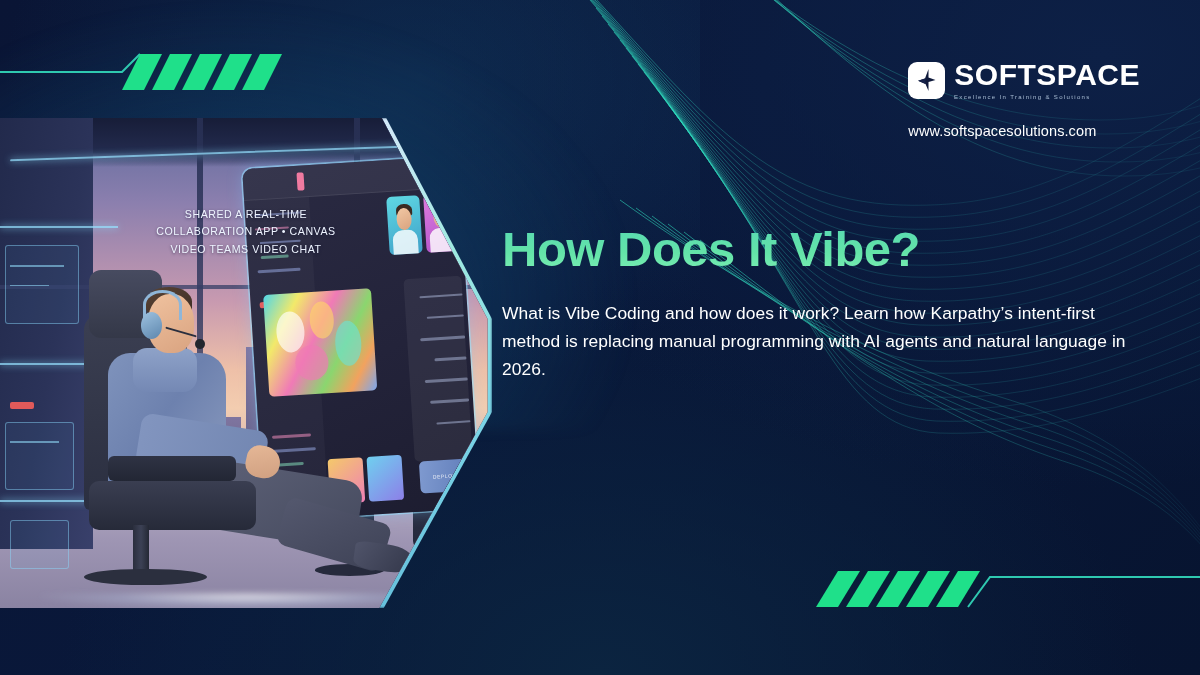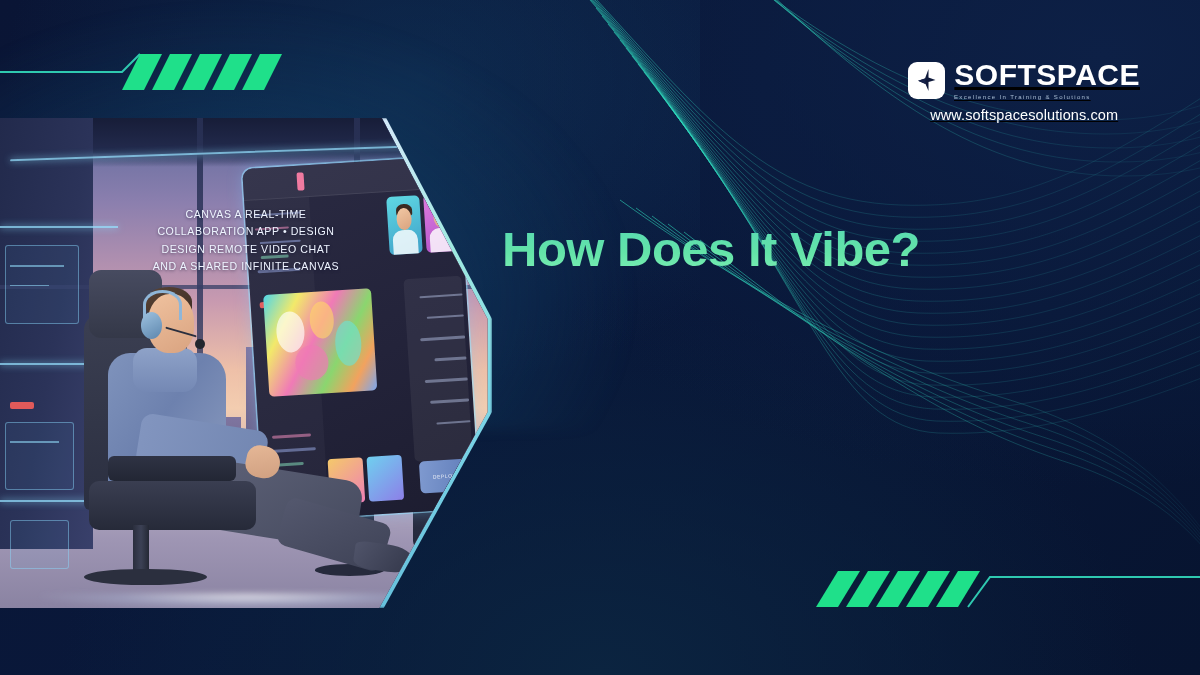--- a/index.html
+++ b/index.html
@@ -34,23 +34,22 @@
 
   
   .deco{ position:absolute; }
   .deco-tl{ left:0; top:50px; width:290px; height:70px; }
   .deco-br{ right:0; bottom:46px; width:400px; height:70px; }
   .deco svg{ display:block; width:100%; height:100%; overflow:visible; }
 
   
   .logo-block{
     position:absolute; right:60px; top:60px;
-    display:flex; flex-direction:column; align-items:center; gap:4px;
+    display:flex; flex-direction:column; align-items:flex-start; gap:20px;
     z-index:8;
-    text-decoration:underline;
   }
   .logo-row{ display:flex; align-items:center; gap:9px; }
   .logo-mark{
     width:37px; height:37px; border-radius:9px; background:#fff;
     display:flex; align-items:center; justify-content:center; flex:none;
   }
   .logo-text{ display:flex; flex-direction:column; align-items:flex-start; }
   .logo-word{
     color:#fff; font-size:30px; font-weight:700; letter-spacing:.5px; line-height:1;
     font-family:"Liberation Sans", sans-serif;
@@ -558,30 +557,30 @@
         <div class="chair-stem"></div>
         <div class="chair-base"></div>
         <div class="hair"></div>
         <div class="head"></div>
         <div class="headphone-band"></div>
         <div class="headphone-cup"></div>
         <div class="mic-boom"></div>
         <div class="mic-tip"></div>
 
         <div class="cap">
-          <div>CANVAS A REAL-TIME</div>
-          <div>COLLABORATION APP • DESIGN</div>
-          <div>DESIGN REMOTE  VIDEO CHAT</div>
-          <div>AND A SHARED INFINITE CANVAS</div>
+          <div>SHARED A REAL-TIME</div>
+          <div>COLLABORATION APP • CANVAS</div>
+          <div>VIDEO TEAMS  VIDEO CHAT</div>
         </div>
 
       </div>
       <div class="panel-shine"></div>
     </div>
   </div>
 
   <div class="textcol">
     <h1 class="headline">
       <span class="h-l2">How Does It Vibe?</span>
     </h1>
+    <p class="subhead">What is Vibe Coding and how does it work? Learn how Karpathy’s intent-first method is replacing manual programming with AI agents and natural language in 2026.</p>
   </div>
 
 </div>
 
 </body></html>

